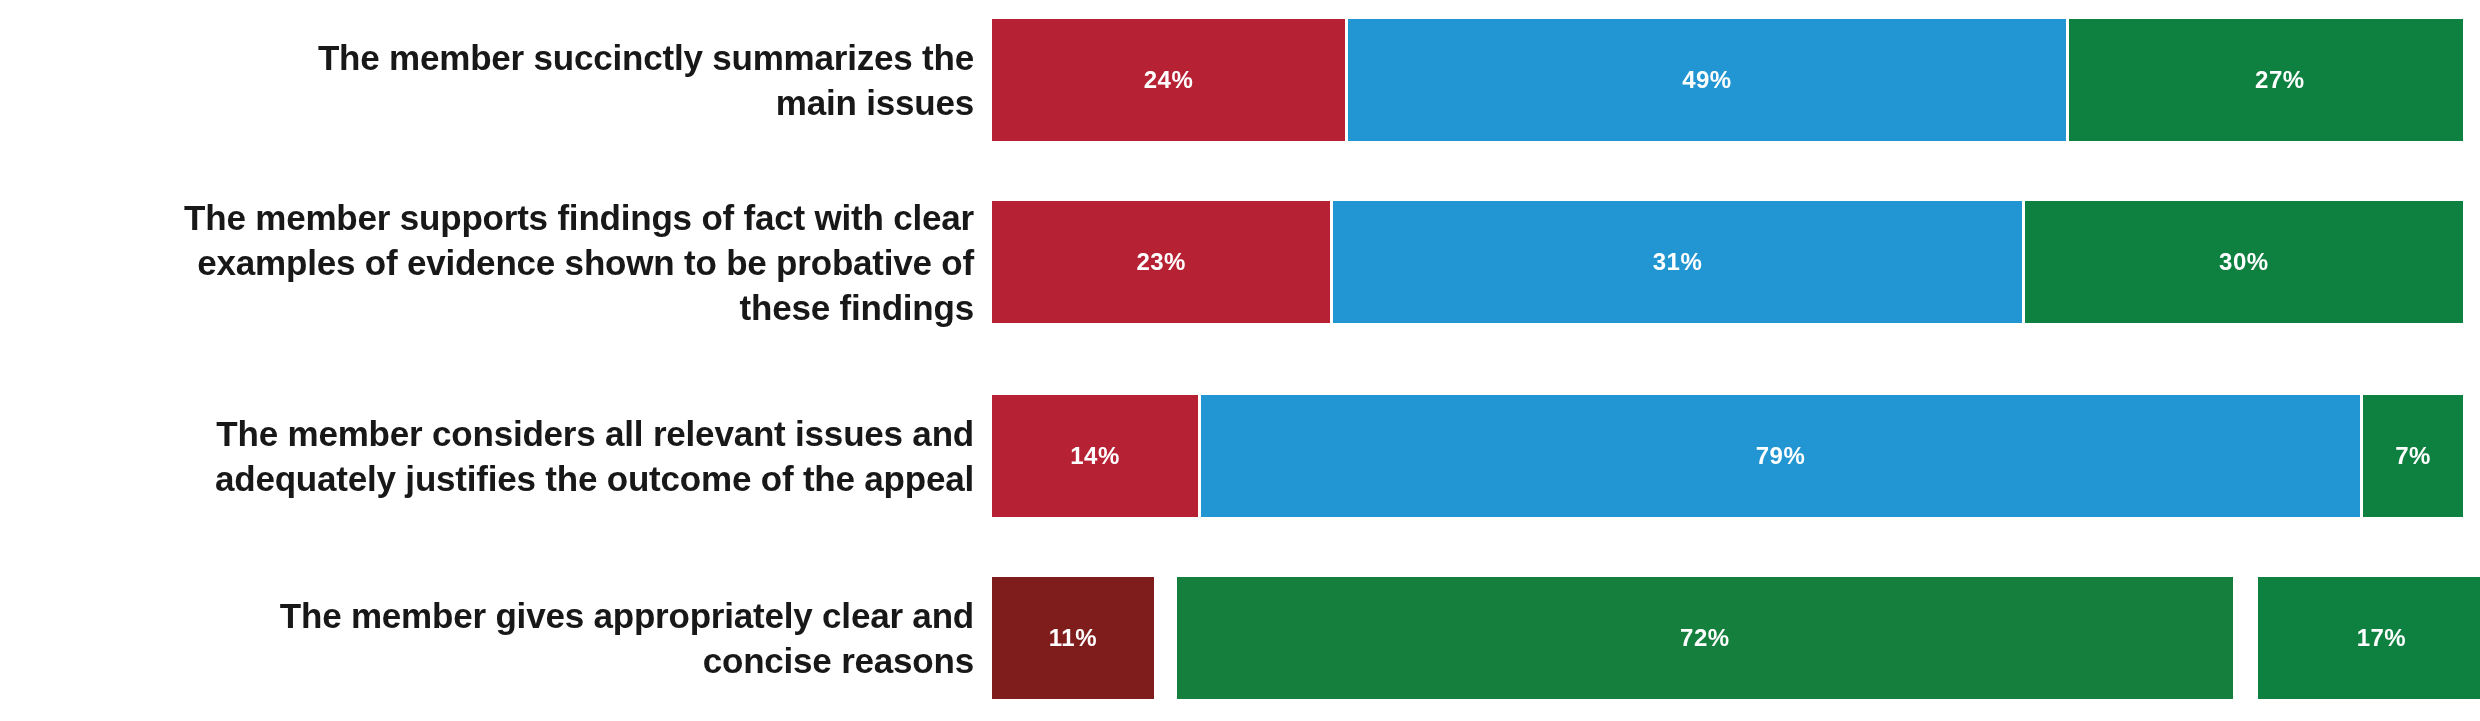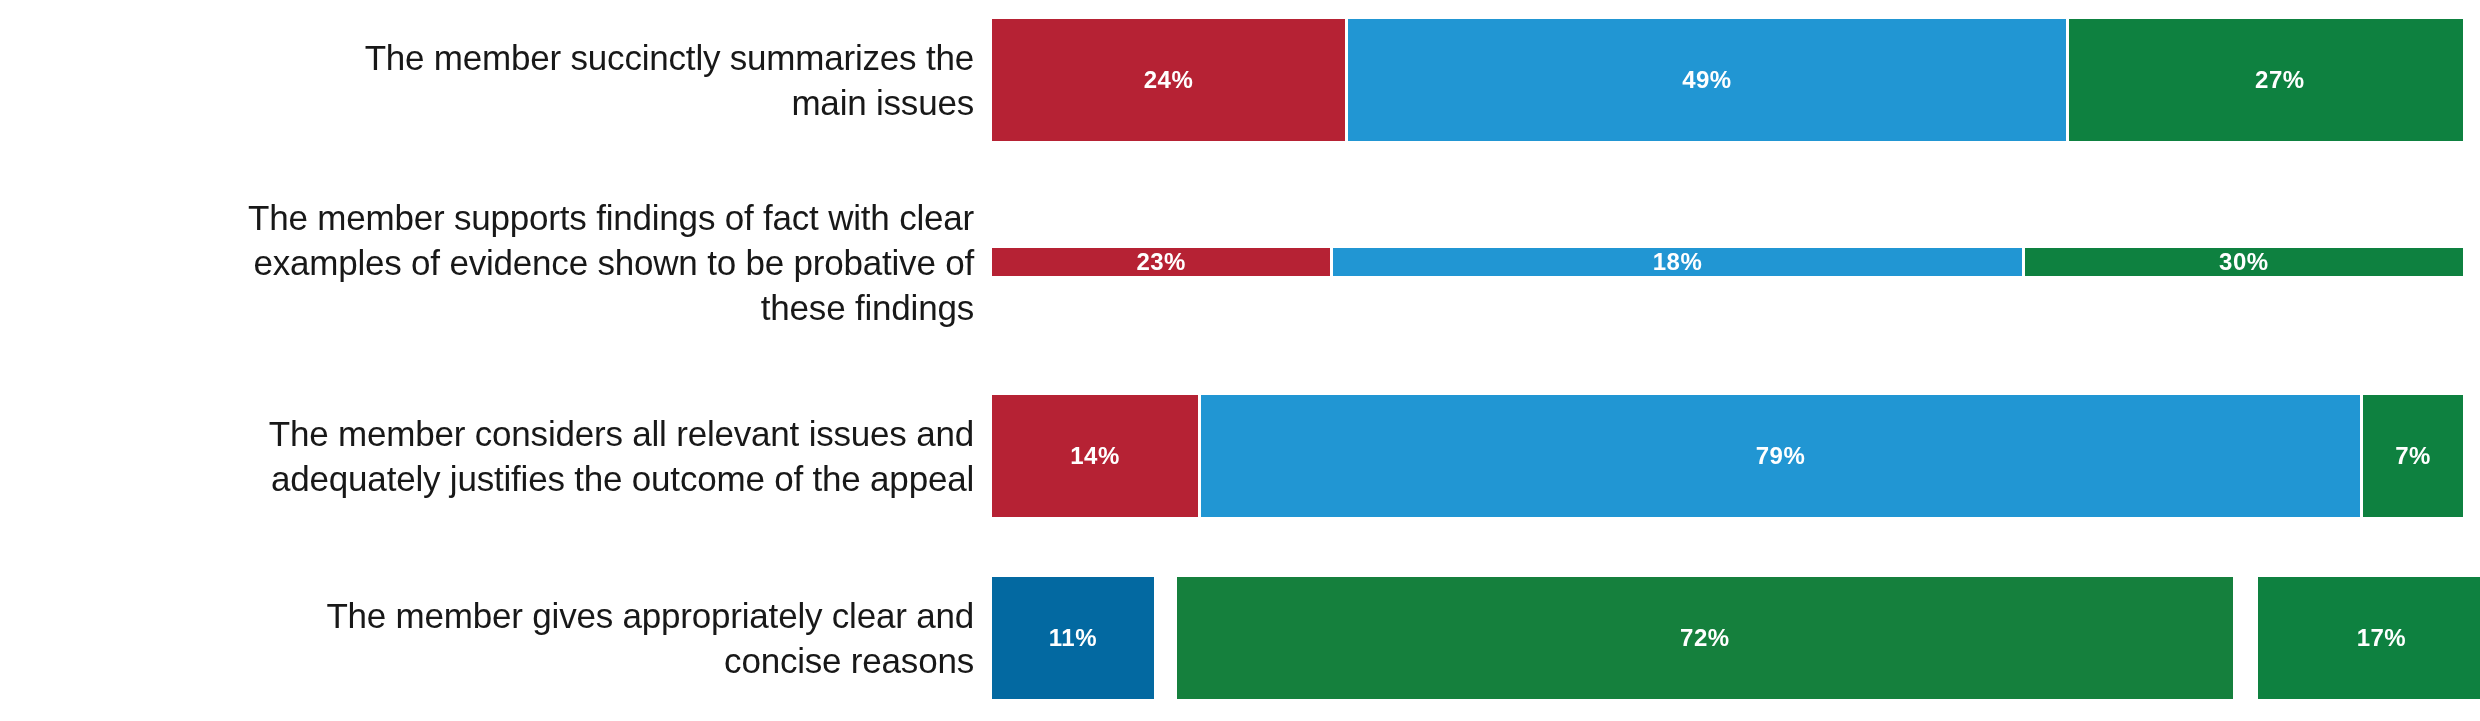--- a/index.html
+++ b/index.html
@@ -27,21 +27,21 @@
   }
 
   .cat-label {
     width: 992px;
     padding-right: 18px;
     text-align: right;
     font-size: 35px;
     line-height: 45px;
     color: #181818;
     font-family: "Liberation Sans", sans-serif;
-    font-weight: 400;
+    font-weight: 700;
     letter-spacing: -0.2px;
     white-space: pre-line;
   }
 
   .bar-track {
     position: relative;
     width: 1471px;
     display: flex;
     align-items: stretch;
   }
@@ -80,26 +80,26 @@
         </div>
         <div class="seg" style="flex: 0 0 27%; background: rgb(14, 129, 64); padding-left: 28px;">
           <span class="seg-value">27%</span>
         </div>
       </div>
     </div>
     <div class="row" style="top: 201px; height: 122px;">
       <div class="cat-label">The member supports findings of fact with clear
 examples of evidence shown to be probative of
 these findings</div>
-      <div class="bar-track" style="height: 122px; align-items: center;">
+      <div class="bar-track" style="height: 122px;">
         <div class="seg" style="flex: 0 0 23%; background: rgb(182, 34, 52);">
           <span class="seg-value">23%</span>
         </div>
         <div class="seg" style="flex: 0 0 47%; background: rgb(33, 150, 211);">
-          <span class="seg-value">18%</span>
+          <span class="seg-value">31%</span>
         </div>
         <div class="seg" style="flex: 0 0 30%; background: rgb(14, 129, 64);">
           <span class="seg-value">30%</span>
         </div>
       </div>
     </div>
     <div class="row" style="top: 395px; height: 122px;">
       <div class="cat-label">The member considers all relevant issues and
 adequately justifies the outcome of the appeal</div>
       <div class="bar-track" style="height: 122px;">
@@ -111,21 +111,21 @@
         </div>
         <div class="seg" style="flex: 0 0 7%; background: rgb(14, 129, 64);">
           <span class="seg-value">7%</span>
         </div>
       </div>
     </div>
     <div class="row" style="top: 577px; height: 122px;">
       <div class="cat-label">The member gives appropriately clear and
 concise reasons</div>
       <div class="bar-track" style="height: 122px;">
-        <div class="seg" style="flex: 0 0 11%; background: #0369a1;">
+        <div class="seg" style="flex: 0 0 11%; background: #7f1d1d;">
           <span class="seg-value">11%</span>
         </div>
         <div class="seg" style="flex: 0 0 72%; background: #15803d; margin-left: 20px;">
           <span class="seg-value">72%</span>
         </div>
         <div class="seg" style="flex: 0 0 17%; background: rgb(14, 129, 64); margin-left: 22px;">
           <span class="seg-value">17%</span>
         </div>
       </div>
     </div>

